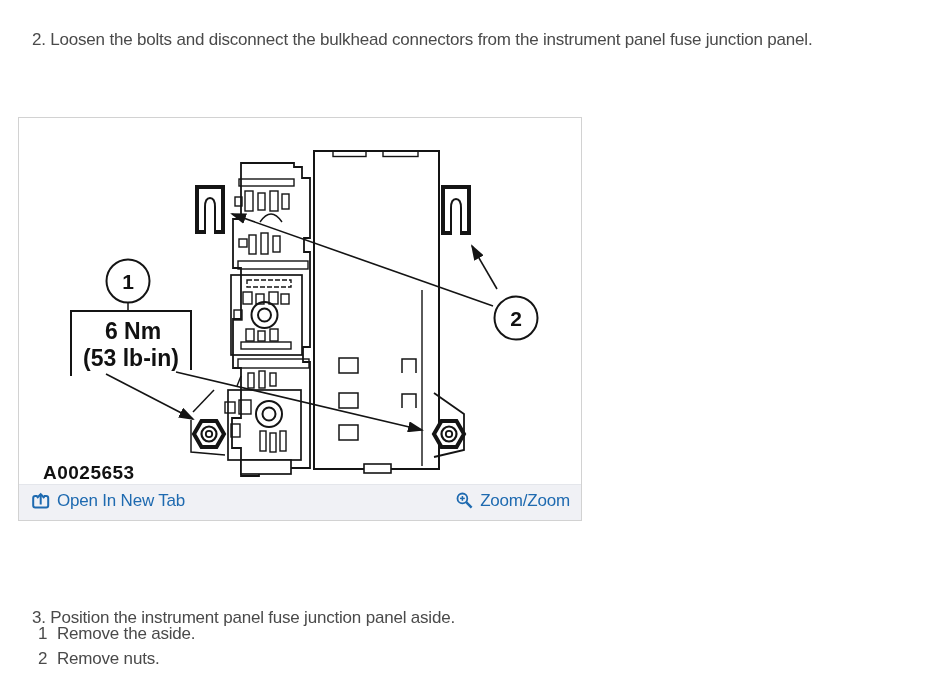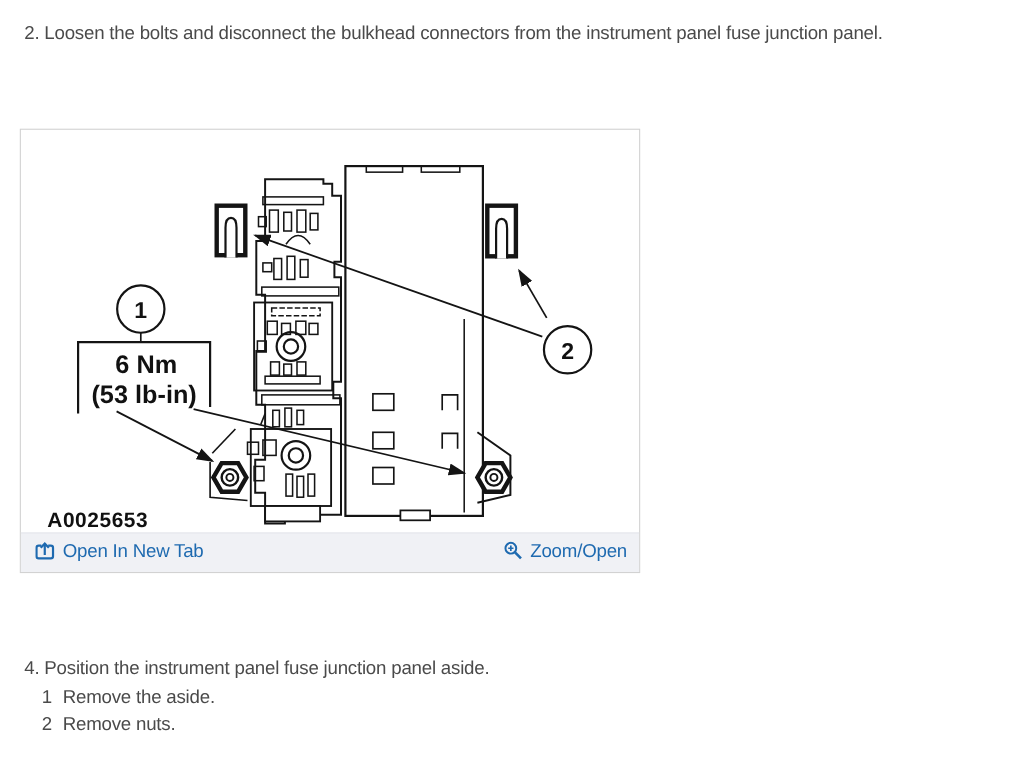--- a/index.html
+++ b/index.html
@@ -1,17 +1,17 @@
 <!DOCTYPE html>
 <html><head>
 <meta charset="utf-8">
 <style>
   html,body{margin:0;padding:0;background:#ffffff;}
   body{width:942px;height:691px;position:relative;font-family:"Liberation Sans",sans-serif;overflow:hidden;}
-  .step-text{position:absolute;color:#4a4a4a;font-size:17px;letter-spacing:-0.2px;margin:0;white-space:nowrap;}
+  .step-text{position:absolute;color:#4a4a4a;font-size:17px;letter-spacing:-0.2px;margin:10px;white-space:nowrap;}
   #step2{left:22px;top:20px;}
   #step3{left:22px;top:598px;}
   .substep{position:absolute;left:38px;color:#4a4a4a;font-size:17px;letter-spacing:-0.2px;white-space:nowrap;}
   #substep1{top:624px;}
   #substep2{top:649px;}
   .substep .num{display:inline-block;min-width:10px;margin-right:9px;}
   .figure-card{position:absolute;left:18px;top:117px;width:564px;height:404px;background:#ffffff;
     border:1px solid #d2d2d2;box-sizing:border-box;margin:0;}
   .diagram-wrap{position:absolute;left:0;top:0;right:0;bottom:32px;overflow:hidden;}
   .figure-toolbar{position:absolute;left:0;right:0;bottom:0;height:36px;background:#f0f1f5;
@@ -158,26 +158,26 @@
         </svg>
         <span>Open In New Tab</span>
       </a>
       <a class="tb-link">
         <svg width="17" height="17" viewBox="0 0 17 17">
           <circle cx="6.4" cy="6.4" r="4.9" fill="none" stroke="#1e6ab0" stroke-width="1.8"></circle>
           <line x1="10.2" y1="10.2" x2="15.6" y2="15.6" stroke="#1e6ab0" stroke-width="2.4"></line>
           <line x1="4" y1="6.4" x2="8.8" y2="6.4" stroke="#1e6ab0" stroke-width="1.5"></line>
           <line x1="6.4" y1="4" x2="6.4" y2="8.8" stroke="#1e6ab0" stroke-width="1.5"></line>
         </svg>
-        <span>Zoom/Open</span>
+        <span>Zoom/Zoom</span>
       </a>
     </div>
   </figure>
 
-  <p id="step3" class="step-text">4. Position the instrument panel fuse junction panel aside.</p>
+  <p id="step3" class="step-text">3. Position the instrument panel fuse junction panel aside.</p>
 
   <div id="substep1" class="substep">
     <span class="num">1</span><span>Remove the aside.</span>
   </div>
   <div id="substep2" class="substep">
     <span class="num">2</span><span>Remove nuts.</span>
   </div>
 
 </main>
 

